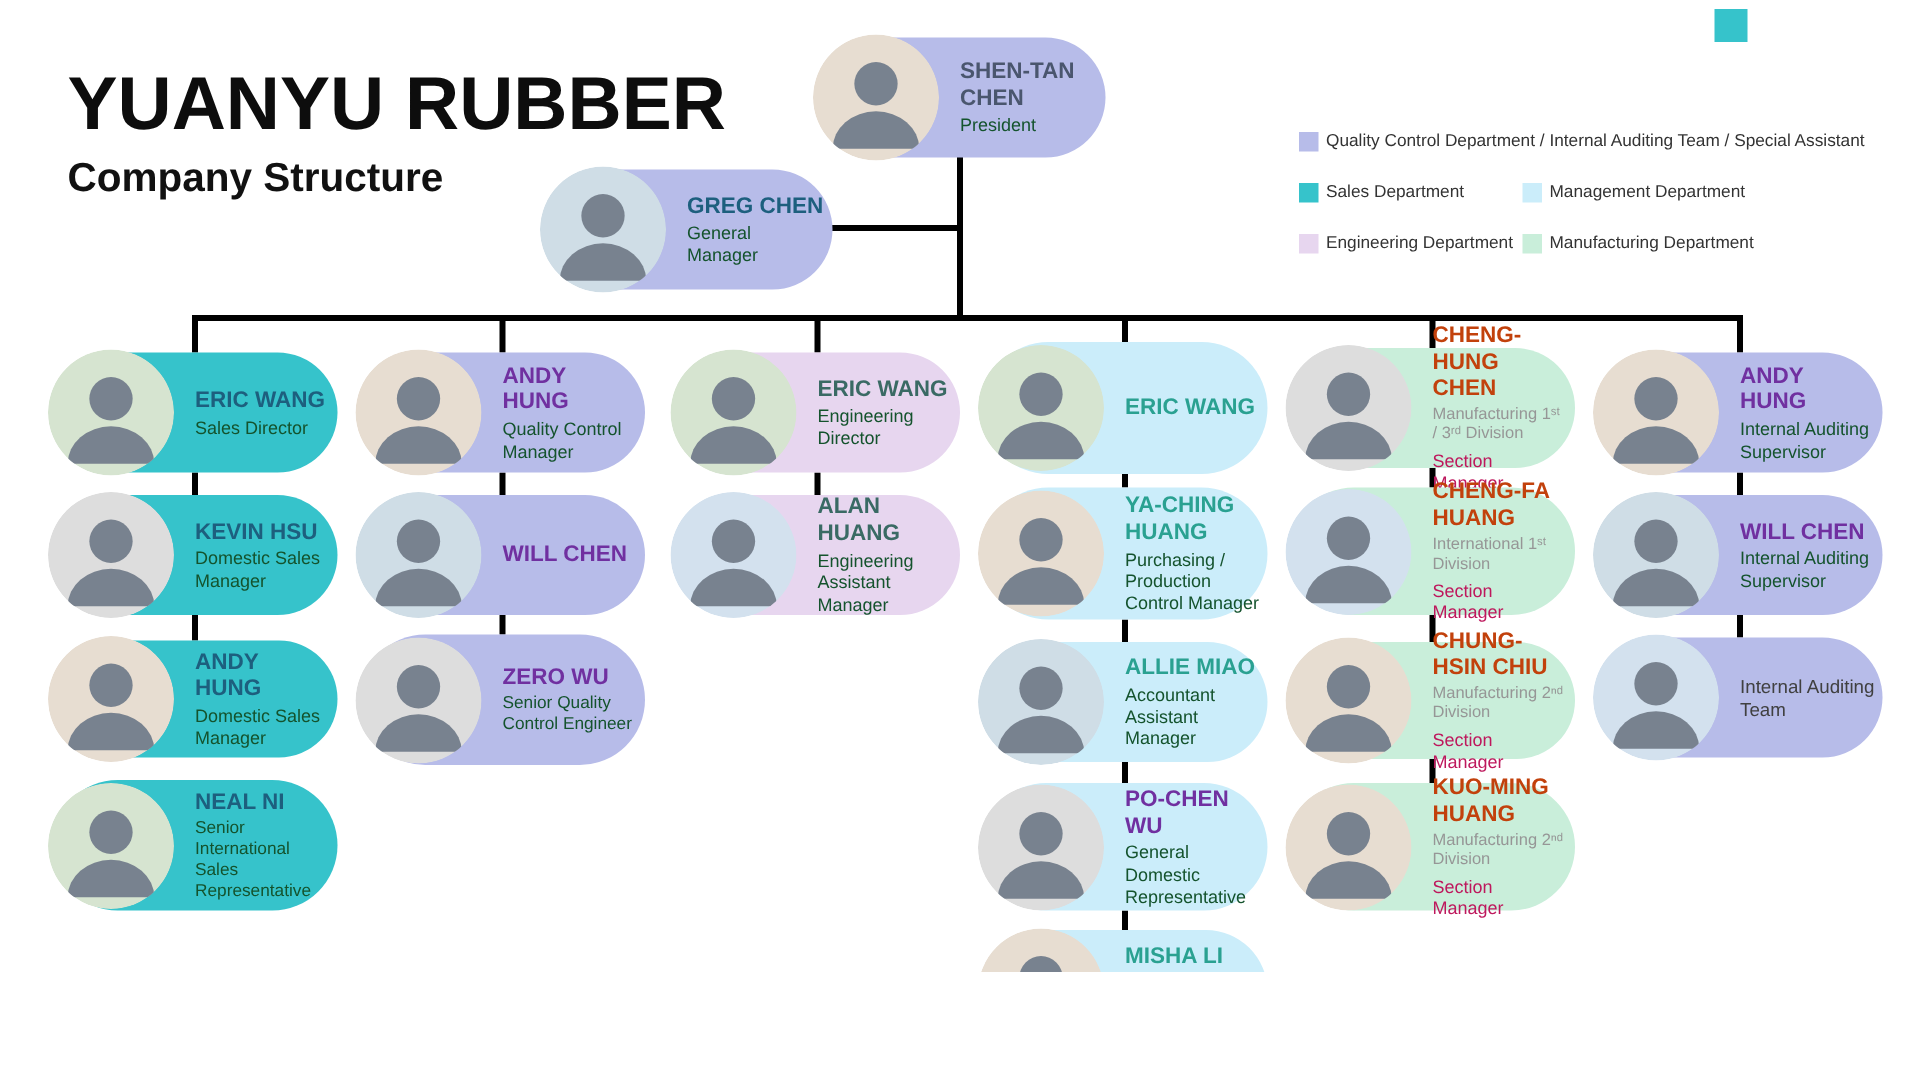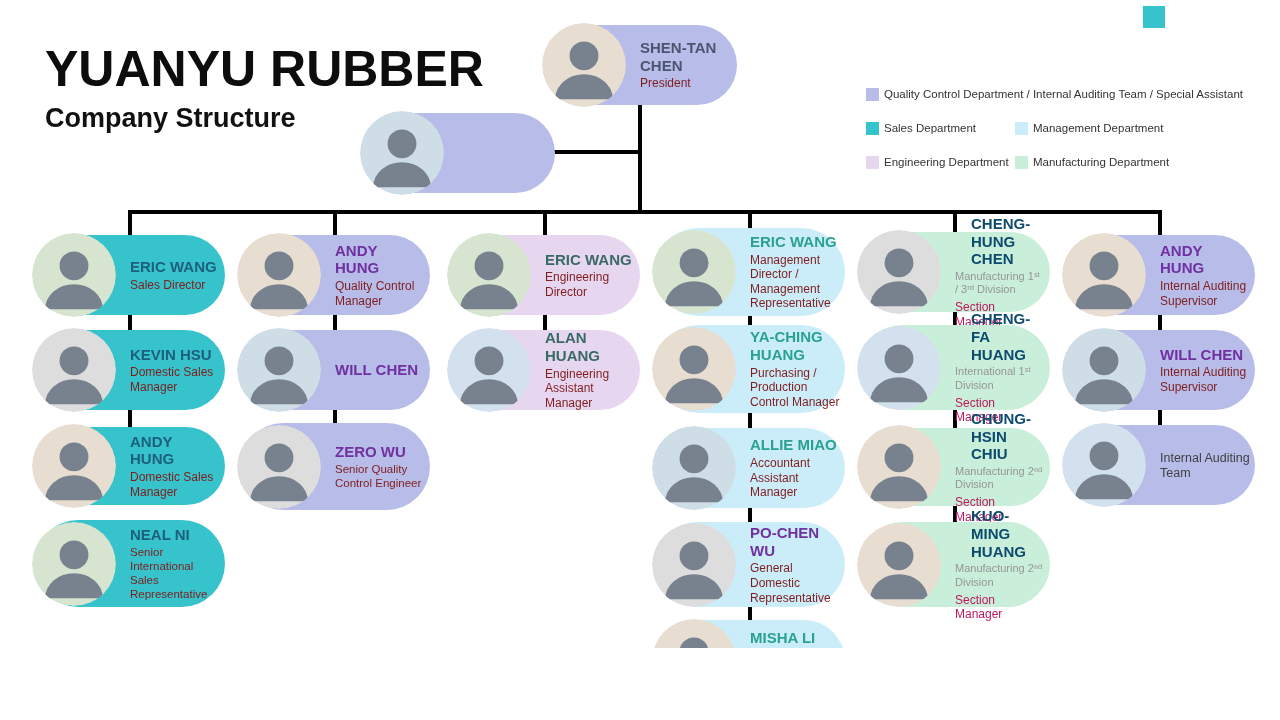--- a/index.html
+++ b/index.html
@@ -26,28 +26,28 @@
   .bg-green{background:#c9eeda;}
 
   .avatar{position:absolute;left:-3px;top:50%;transform:translateY(-50%);width:84px;height:84px;border-radius:50%;overflow:hidden;}
   .avatar svg{display:block;width:100%;height:100%;}
   .t1 .bgc{fill:#cfdde6;} .t2 .bgc{fill:#d6e4d0;} .t3 .bgc{fill:#e7ddd1;}
   .t4 .bgc{fill:#dddddd;} .t5 .bgc{fill:#d3e1ee;}
   .ph{fill:#78828f;}
 
   .info{position:absolute;left:95px;right:5px;top:0;bottom:0;display:flex;flex-direction:column;justify-content:center;}
   .pname{font-weight:bold;font-size:15px;line-height:1.18;}
-  .ptitle{font-size:12px;line-height:1.22;color:#7f1d1d;margin-top:2px;}
+  .ptitle{font-size:12px;line-height:1.22;color:#14532d;margin-top:2px;}
   .psub{font-size:11px;line-height:1.2;color:#969696;margin-top:2px;}
   .prole{font-size:12px;line-height:1.2;color:#be185d;margin-top:4px;}
   .nm-blue{color:#1d5f7e;}
   .nm-purple{color:#7030a0;}
   .nm-teal{color:#2aa191;}
   .nm-eng{color:#3a6a64;}
-  .nm-gray{color:#0c4a6e;margin-left:16px;}
+  .nm-gray{color:#c2410c;}
   .nm-pres{color:#4a566e;}
 
   
   .deco{position:absolute;background:#36c3cb;}
 </style>
 </head>
 <body>
 
 <div class="stage">
 
@@ -105,20 +105,24 @@
   </div>
 
   <div class="card bg-lav" style="left:363px;top:113px;width:192px;height:80px">
     <div class="avatar t1">
         <svg viewBox="0 0 64 64">
           <circle class="bgc" cx="32" cy="32" r="32"></circle>
           <circle class="ph" cx="32" cy="25" r="11"></circle>
           <path class="ph" d="M10 58 a22 19 0 0 1 44 0 z"></path>
         </svg>
       </div>
+    <div class="info">
+        <div class="pname nm-blue">GREG CHEN</div>
+        <div class="ptitle">General Manager</div>
+      </div>
   </div>
 
   <div class="card bg-teal" style="left:35px;top:235px;height:80px">
     <div class="avatar t2">
         <svg viewBox="0 0 64 64">
           <circle class="bgc" cx="32" cy="32" r="32"></circle>
           <circle class="ph" cx="32" cy="25" r="11"></circle>
           <path class="ph" d="M10 58 a22 19 0 0 1 44 0 z"></path>
         </svg>
       </div>
@@ -236,21 +240,20 @@
   <div class="card bg-blue" style="left:655px;top:228px;height:88px">
     <div class="avatar t2">
         <svg viewBox="0 0 64 64">
           <circle class="bgc" cx="32" cy="32" r="32"></circle>
           <circle class="ph" cx="32" cy="25" r="11"></circle>
           <path class="ph" d="M10 58 a22 19 0 0 1 44 0 z"></path>
         </svg>
       </div>
     <div class="info">
         <div class="pname nm-teal">ERIC WANG</div>
-        <div class="ptitle">Management Director / Management Representative</div>
       </div>
   </div>
   <div class="card bg-blue" style="left:655px;top:428px;height:80px">
     <div class="avatar t1">
         <svg viewBox="0 0 64 64">
           <circle class="bgc" cx="32" cy="32" r="32"></circle>
           <circle class="ph" cx="32" cy="25" r="11"></circle>
           <path class="ph" d="M10 58 a22 19 0 0 1 44 0 z"></path>
         </svg>
       </div>

